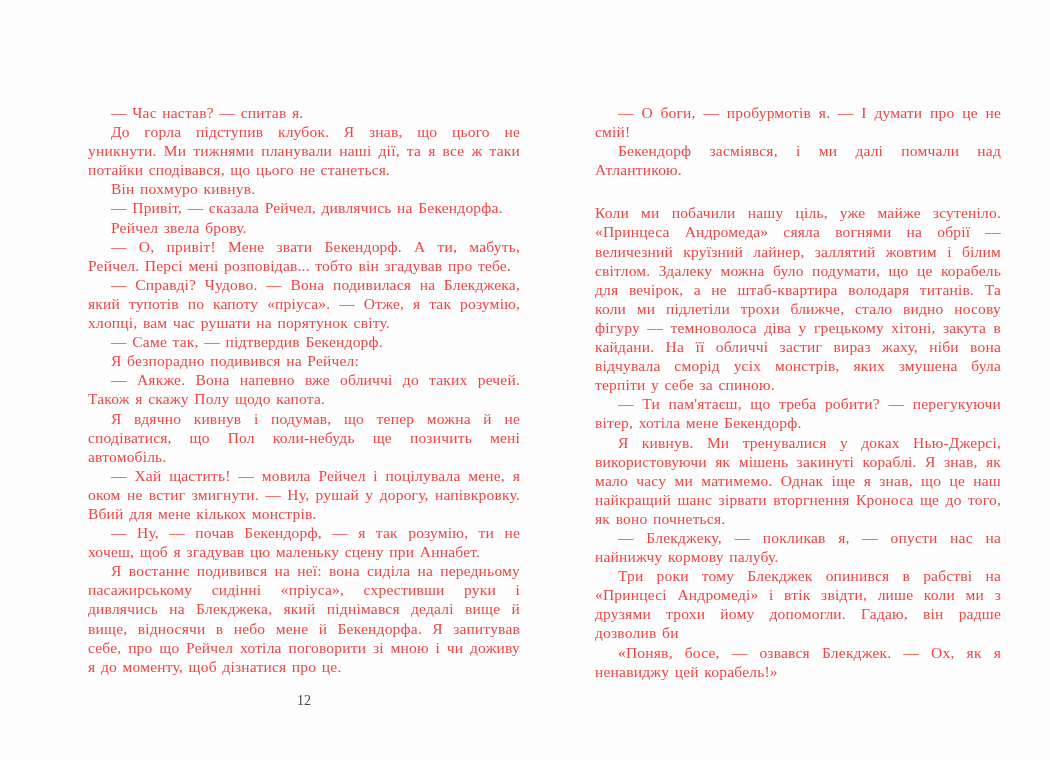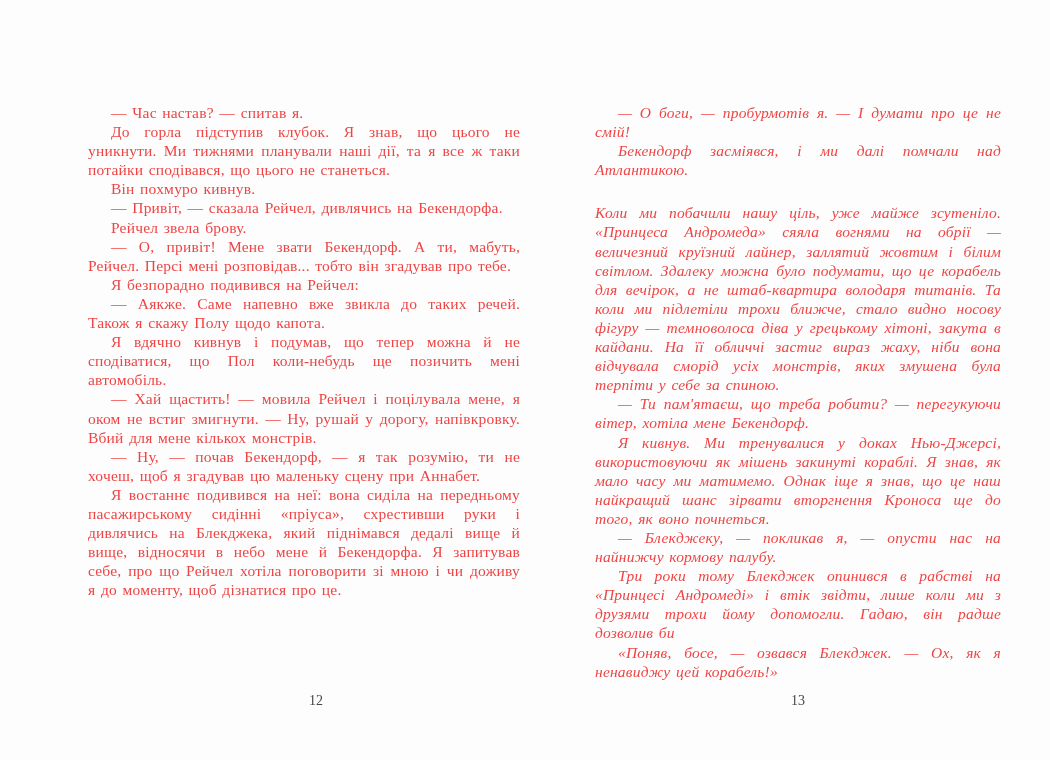--- a/index.html
+++ b/index.html
@@ -31,77 +31,77 @@
     filter: blur(0.3px);
     margin-top: 23px;
   }
   #left-text {
     left: 88px;
     width: 432px;
   }
   #right-text {
     left: 595px;
     width: 406px;
-    font-style: italic;
   }
   .para {
     margin: 0;
     text-indent: 23px;
   }
   .para.no-indent {
     text-indent: 0;
   }
   .para.scene-break {
     margin-top: 24px;
   }
   .page-number {
     position: absolute;
     top: 693px;
     text-align: center;
     color: #474747;
     font-size: 14px;
     filter: blur(0.3px);
   }
   #left-num {
-    left: 100px;
+    left: 88px;
     width: 432px;
   }
   #right-num {
     left: 595px;
     width: 406px;
   }
 </style>
 </head>
 <body>
 
 <div class="spread">
 
   <div id="left-text" class="page-text">
       <p class="para">— Час настав? — спитав я.</p>
       <p class="para">До горла підступив клубок. Я знав, що цього не уникнути. Ми тижнями планували наші дії, та я все ж таки потайки сподівався, що цього не станеться.</p>
       <p class="para">Він похмуро кивнув.</p>
       <p class="para">— Привіт, — сказала Рейчел, дивлячись на Бекендорфа.</p>
       <p class="para">Рейчел звела брову.</p>
       <p class="para">— О, привіт! Мене звати Бекендорф. А ти, мабуть, Рейчел. Персі мені розповідав... тобто він згадував про тебе.</p>
+      <p class="para">— Справді? Чудово. — Вона подивилася на Блекджека, який тупотів по капоту «пріуса». — Отже, я так розумію, хлопці, вам час рушати на порятунок світу.</p>
+      <p class="para">— Саме так, — підтвердив Бекендорф.</p>
       <p class="para">Я безпорадно подивився на Рейчел:</p>
-      <p class="para">— Аякже. Саме напевно вже звикла до таких речей. Також я скажу Полу щодо капота.</p>
+      <p class="para">— Аякже. Вона напевно вже обличчі до таких речей. Також я скажу Полу щодо капота.</p>
       <p class="para">Я вдячно кивнув і подумав, що тепер можна й не сподіватися, що Пол коли-небудь ще позичить мені автомобіль.</p>
       <p class="para">— Хай щастить! — мовила Рейчел і поцілувала мене, я оком не встиг змигнути. — Ну, рушай у дорогу, напівкровку. Вбий для мене кількох монстрів.</p>
       <p class="para">— Ну, — почав Бекендорф, — я так розумію, ти не хочеш, щоб я згадував цю маленьку сцену при Аннабет.</p>
       <p class="para">Я востаннє подивився на неї: вона сиділа на передньому пасажирському сидінні «пріуса», схрестивши руки і дивлячись на Блекджека, який піднімався дедалі вище й вище, відносячи в небо мене й Бекендорфа. Я запитував себе, про що Рейчел хотіла поговорити зі мною і чи доживу я до моменту, щоб дізнатися про це.</p>
     </div>
 
   <div id="right-text" class="page-text">
       <p class="para">— О боги, — пробурмотів я. — І думати про це не смій!</p>
       <p class="para">Бекендорф засміявся, і ми далі помчали над Атлантикою.</p>
       <p class="para no-indent scene-break">Коли ми побачили нашу ціль, уже майже зсутеніло. «Принцеса Андромеда» сяяла вогнями на обрії — величезний круїзний лайнер, заллятий жовтим і білим світлом. Здалеку можна було подумати, що це корабель для вечірок, а не штаб-квартира володаря титанів. Та коли ми підлетіли трохи ближче, стало видно носову фігуру — темноволоса діва у грецькому хітоні, закута в кайдани. На її обличчі застиг вираз жаху, ніби вона відчувала сморід усіх монстрів, яких змушена була терпіти у себе за спиною.</p>
       <p class="para">— Ти пам'ятаєш, що треба робити? — перегукуючи вітер, хотіла мене Бекендорф.</p>
       <p class="para">Я кивнув. Ми тренувалися у доках Нью-Джерсі, використовуючи як мішень закинуті кораблі. Я знав, як мало часу ми матимемо. Однак іще я знав, що це наш найкращий шанс зірвати вторгнення Кроноса ще до того, як воно почнеться.</p>
       <p class="para">— Блекджеку, — покликав я, — опусти нас на найнижчу кормову палубу.</p>
       <p class="para">Три роки тому Блекджек опинився в рабстві на «Принцесі Андромеді» і втік звідти, лише коли ми з друзями трохи йому допомогли. Гадаю, він радше дозволив би</p>
       <p class="para">«Поняв, босе, — озвався Блекджек. — Ох, як я ненавиджу цей корабель!»</p>
     </div>
 
   <div id="left-num" class="page-number">12</div>
 
-  <div id="right-num" class="page-number">13</div>
 
 </div>
 
 </body></html>

